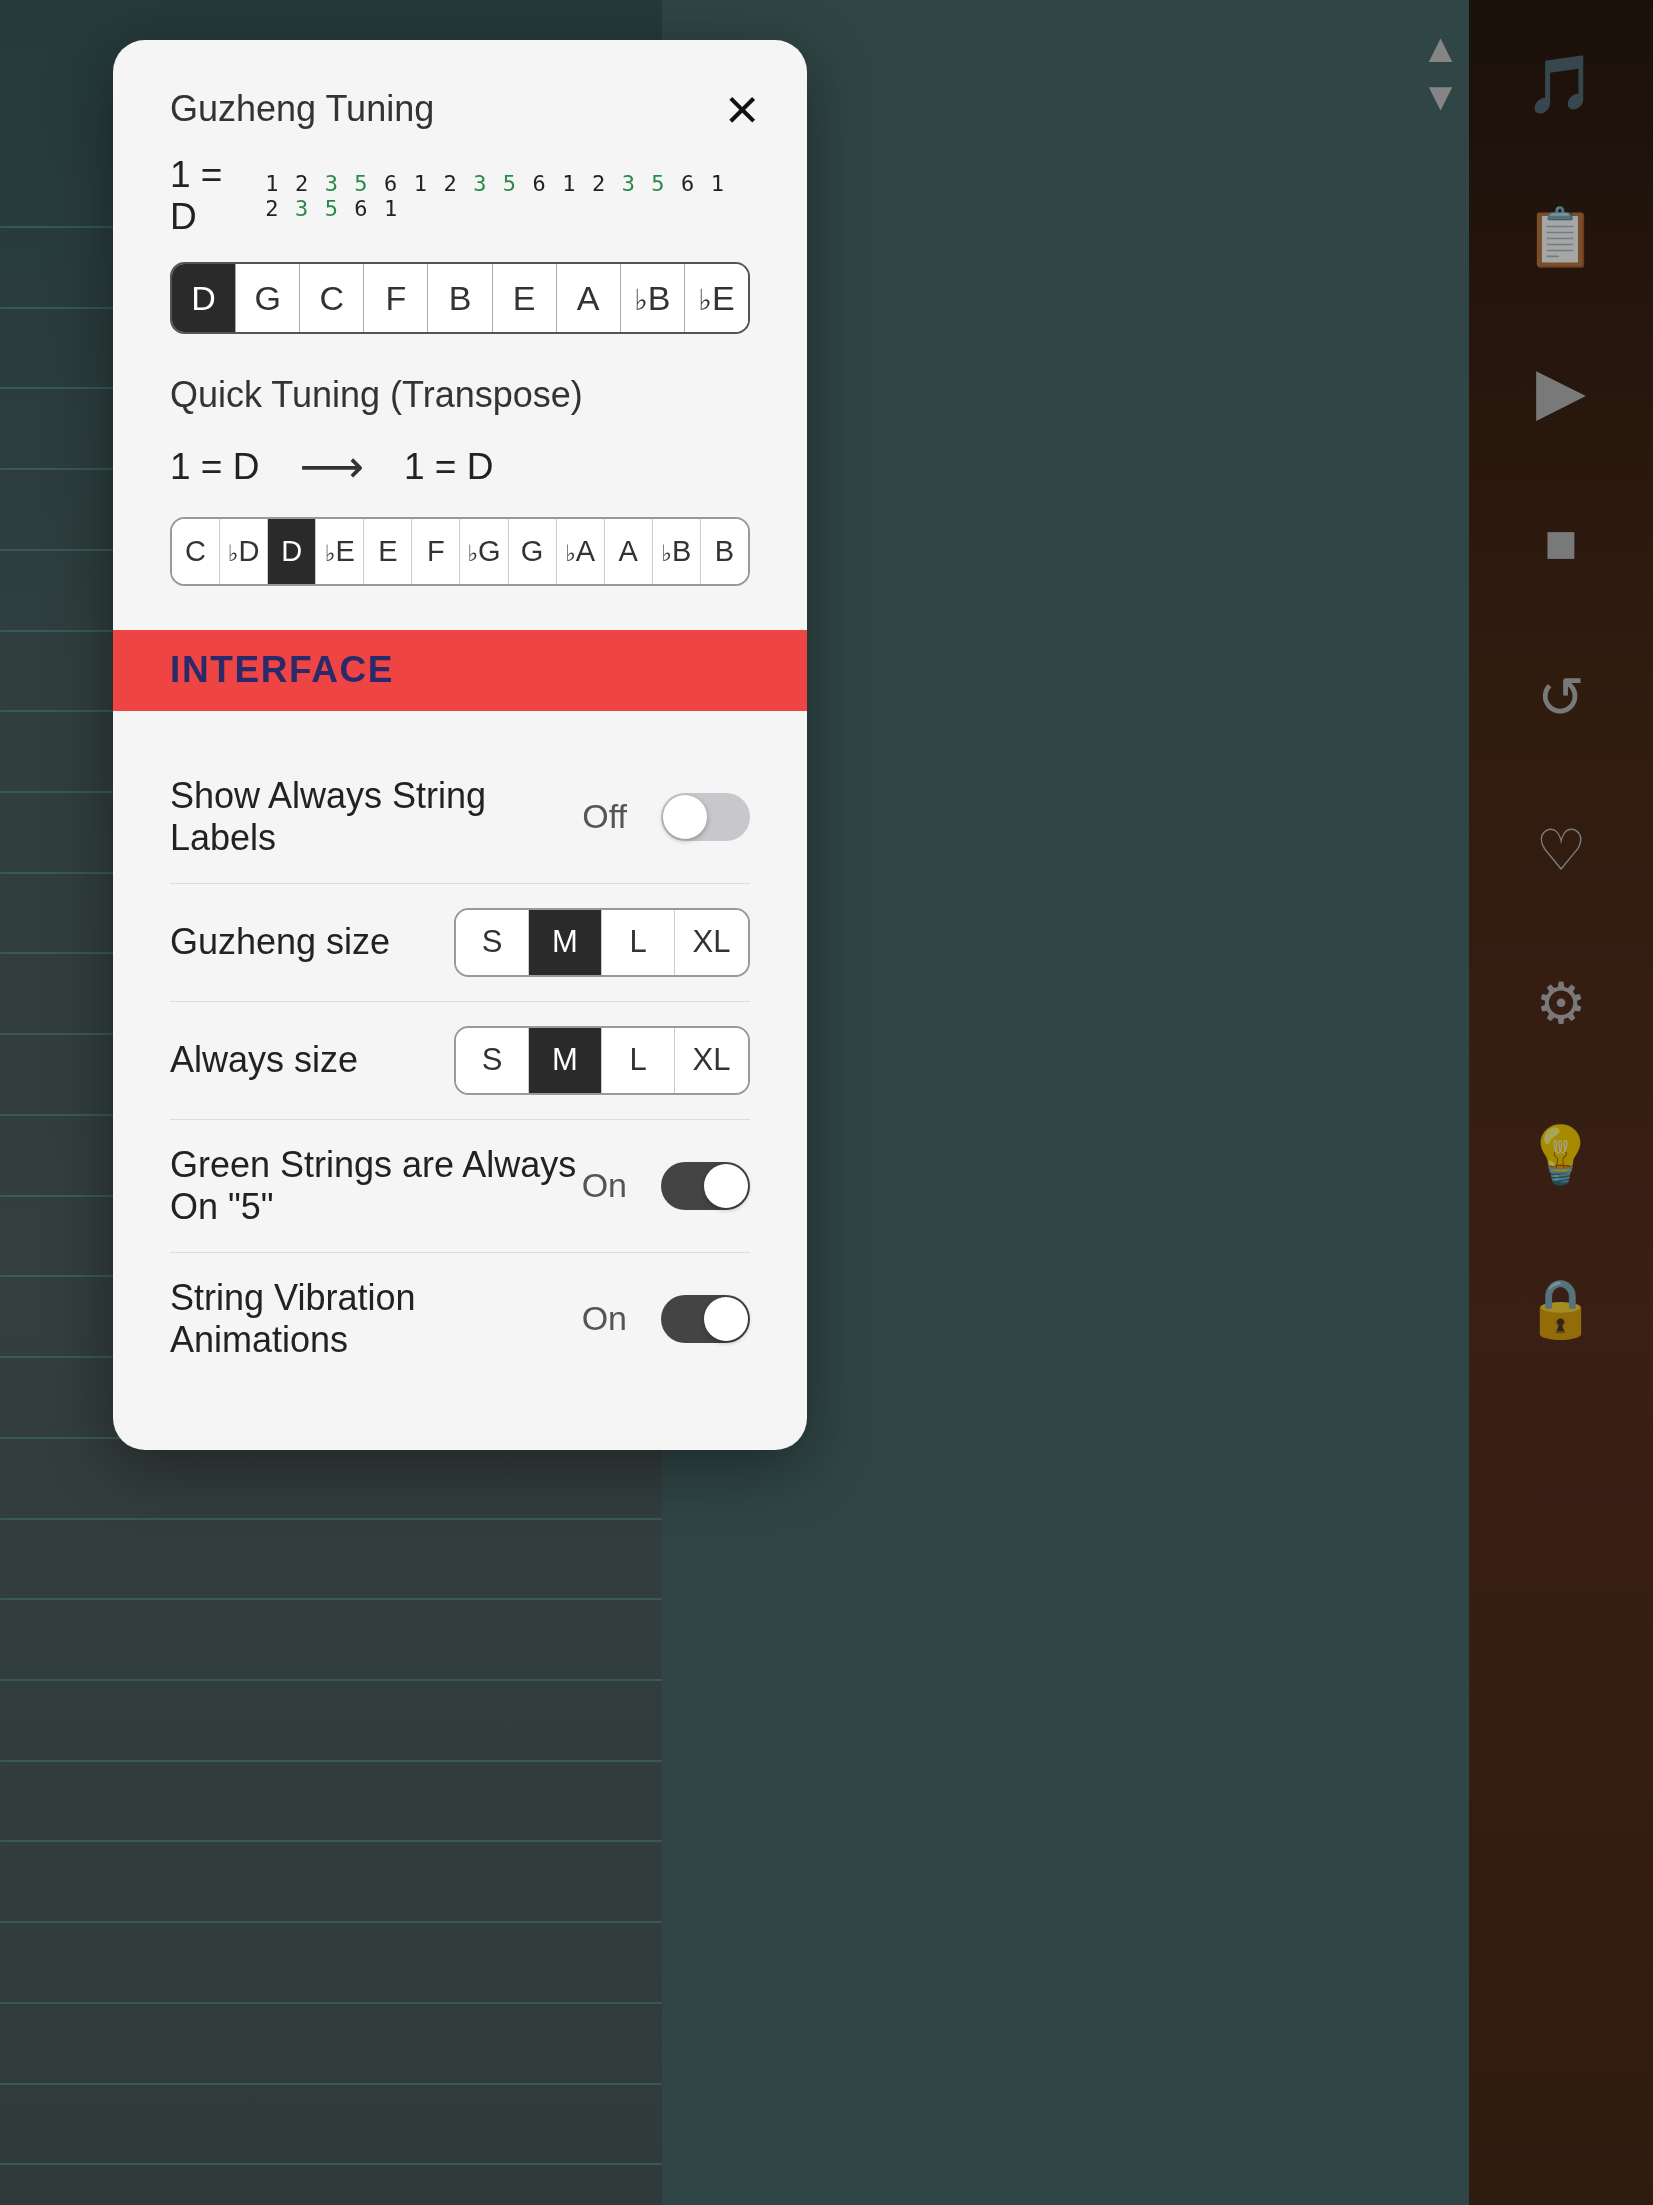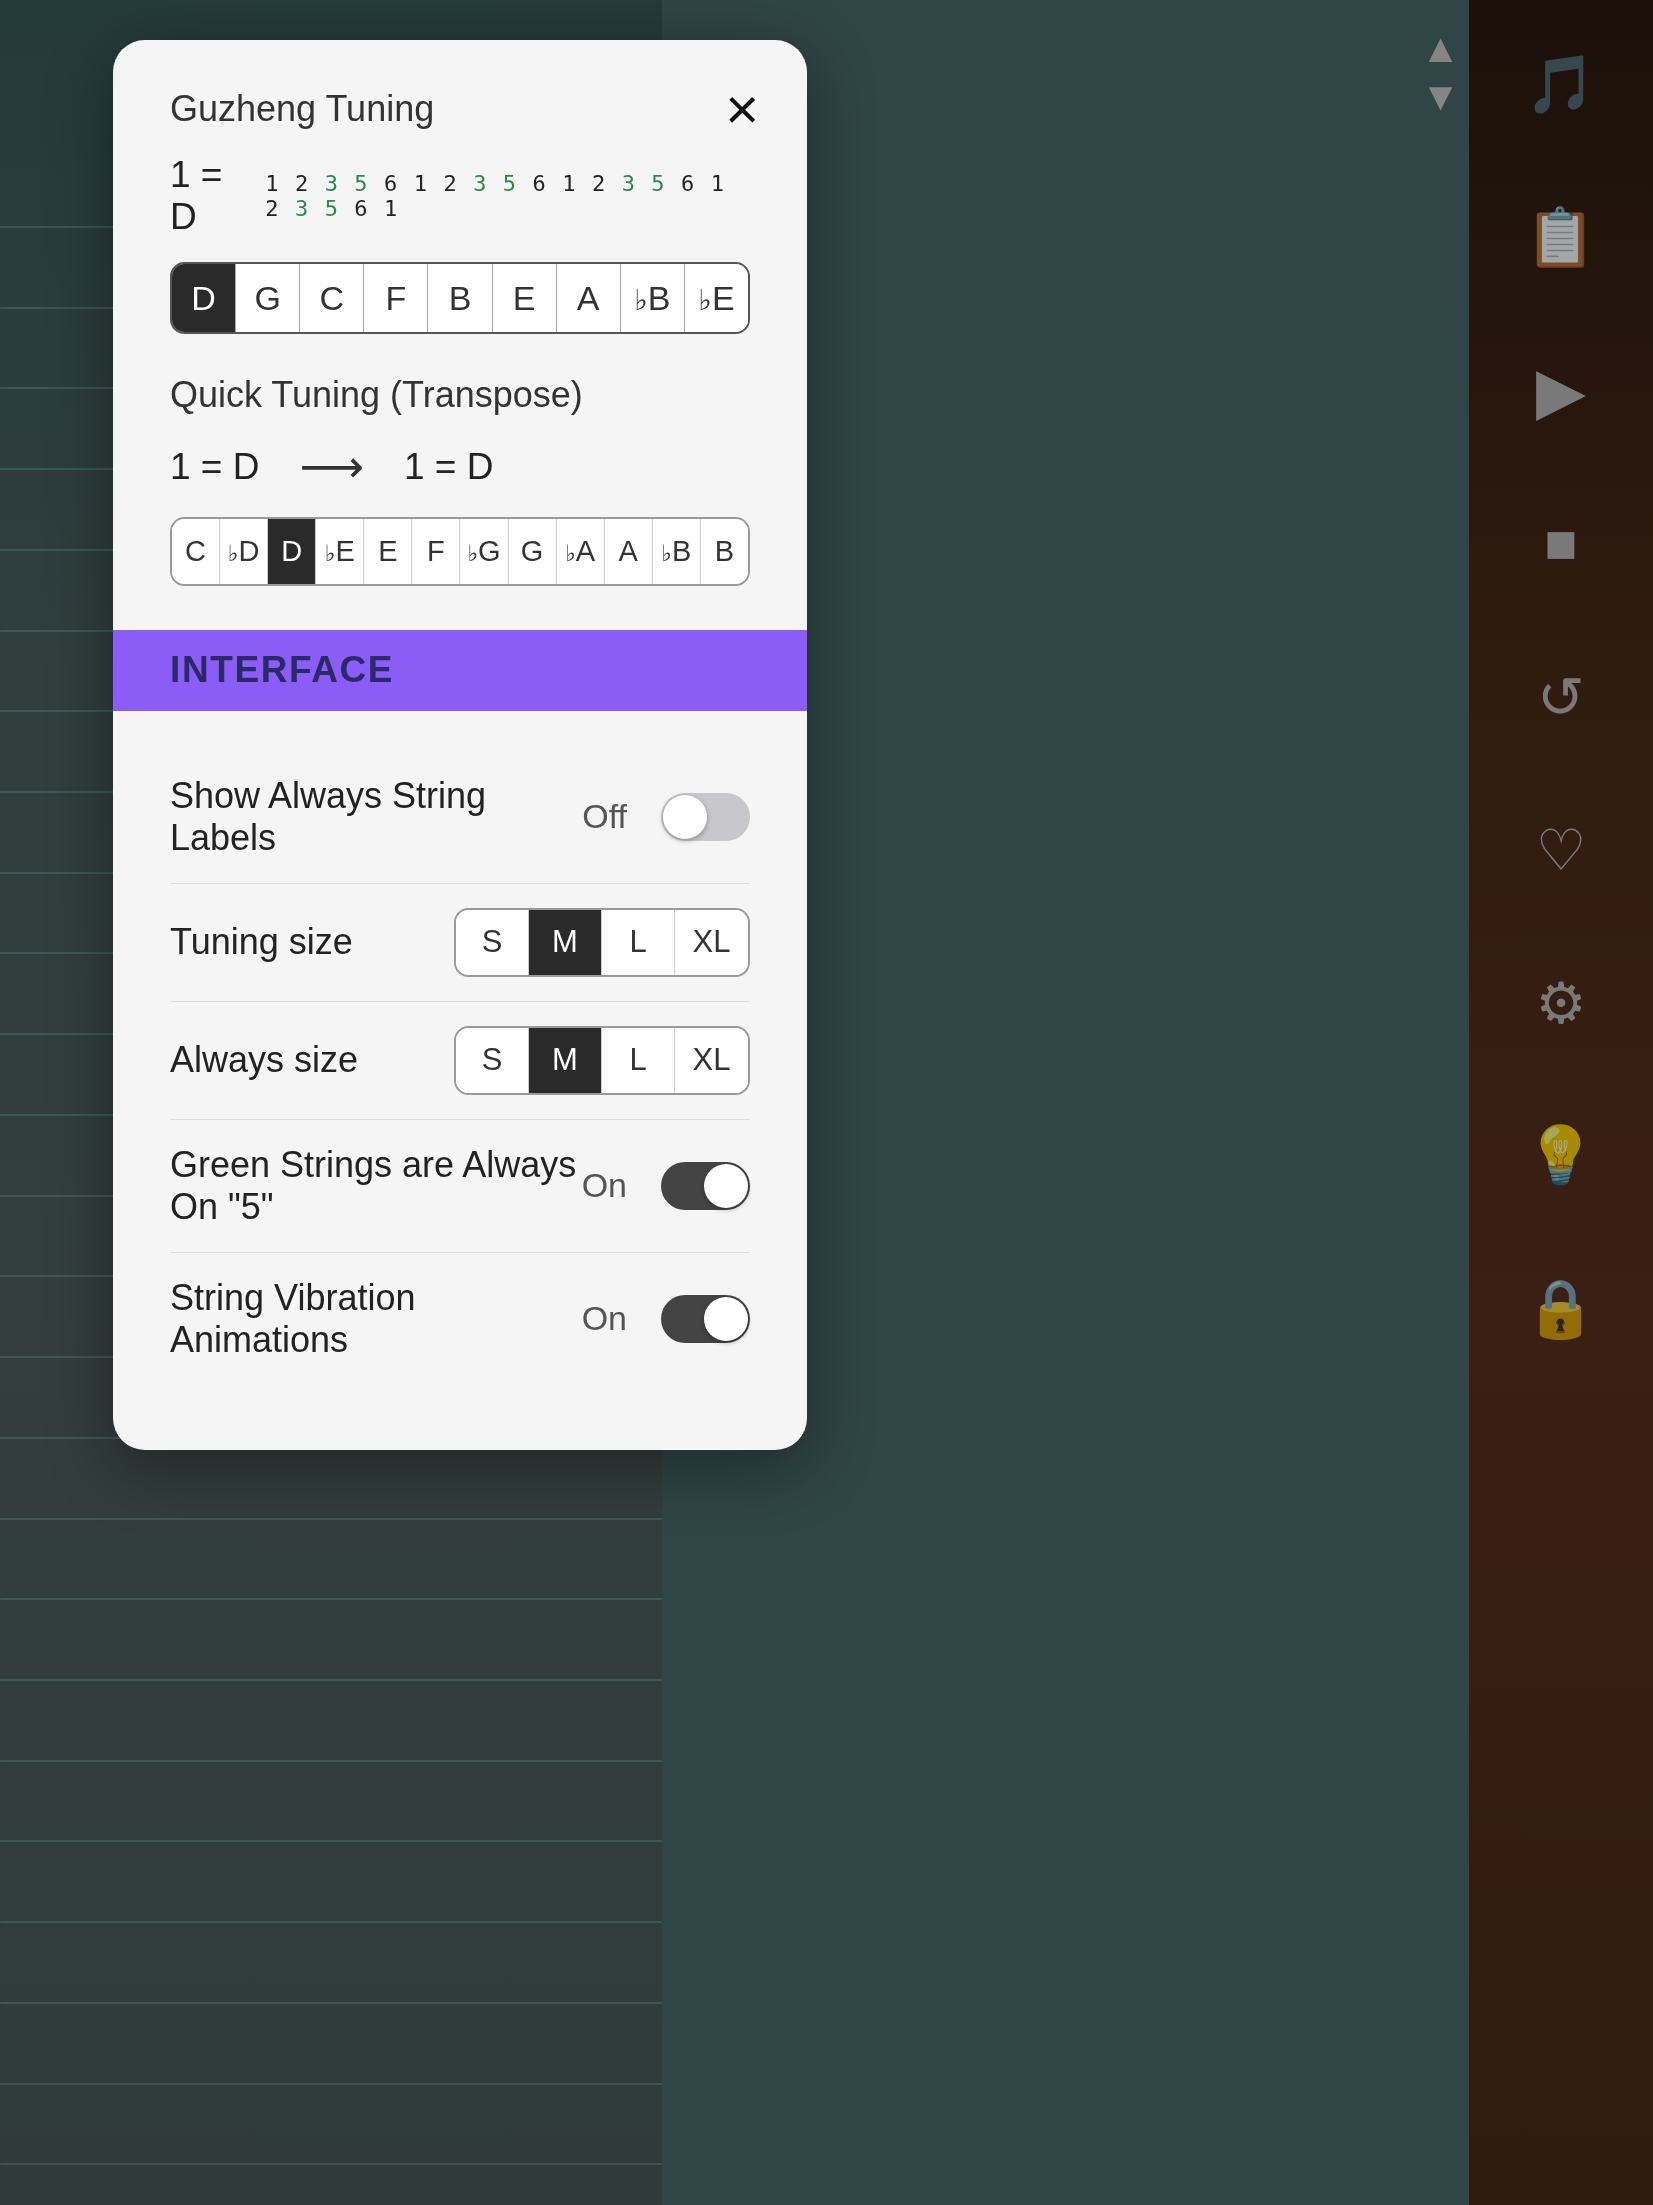--- a/index.html
+++ b/index.html
@@ -216,21 +216,21 @@
       border-right: none;
     }
 
     .key-cell-wide.selected {
       background: #2a2a2a;
       color: #fff;
     }
 
     
     .interface-header {
-      background: #8b5cf6;
+      background: #ef4444;
       margin: 0 -57px;
       padding: 19.4px 57px;
       margin-bottom: 40px;
     }
 
     .interface-title {
       font-size: 37px;
       font-weight: 700;
       color: #2a2a6a;
       letter-spacing: 1.6px;
@@ -460,21 +460,21 @@
       <span class="settings-label">Show Always String Labels</span>
       <div class="settings-right">
         <span class="status-text">Off</span>
         <div class="toggle off">
           <div class="toggle-knob"></div>
         </div>
       </div>
     </div>
 
     <div class="settings-row">
-      <span class="settings-label">Tuning size</span>
+      <span class="settings-label">Guzheng size</span>
       <div class="size-selector">
         <div class="size-btn">S</div>
         <div class="size-btn selected">M</div>
         <div class="size-btn">L</div>
         <div class="size-btn">XL</div>
       </div>
     </div>
 
     <div class="settings-row">
       <span class="settings-label">Always size</span>

